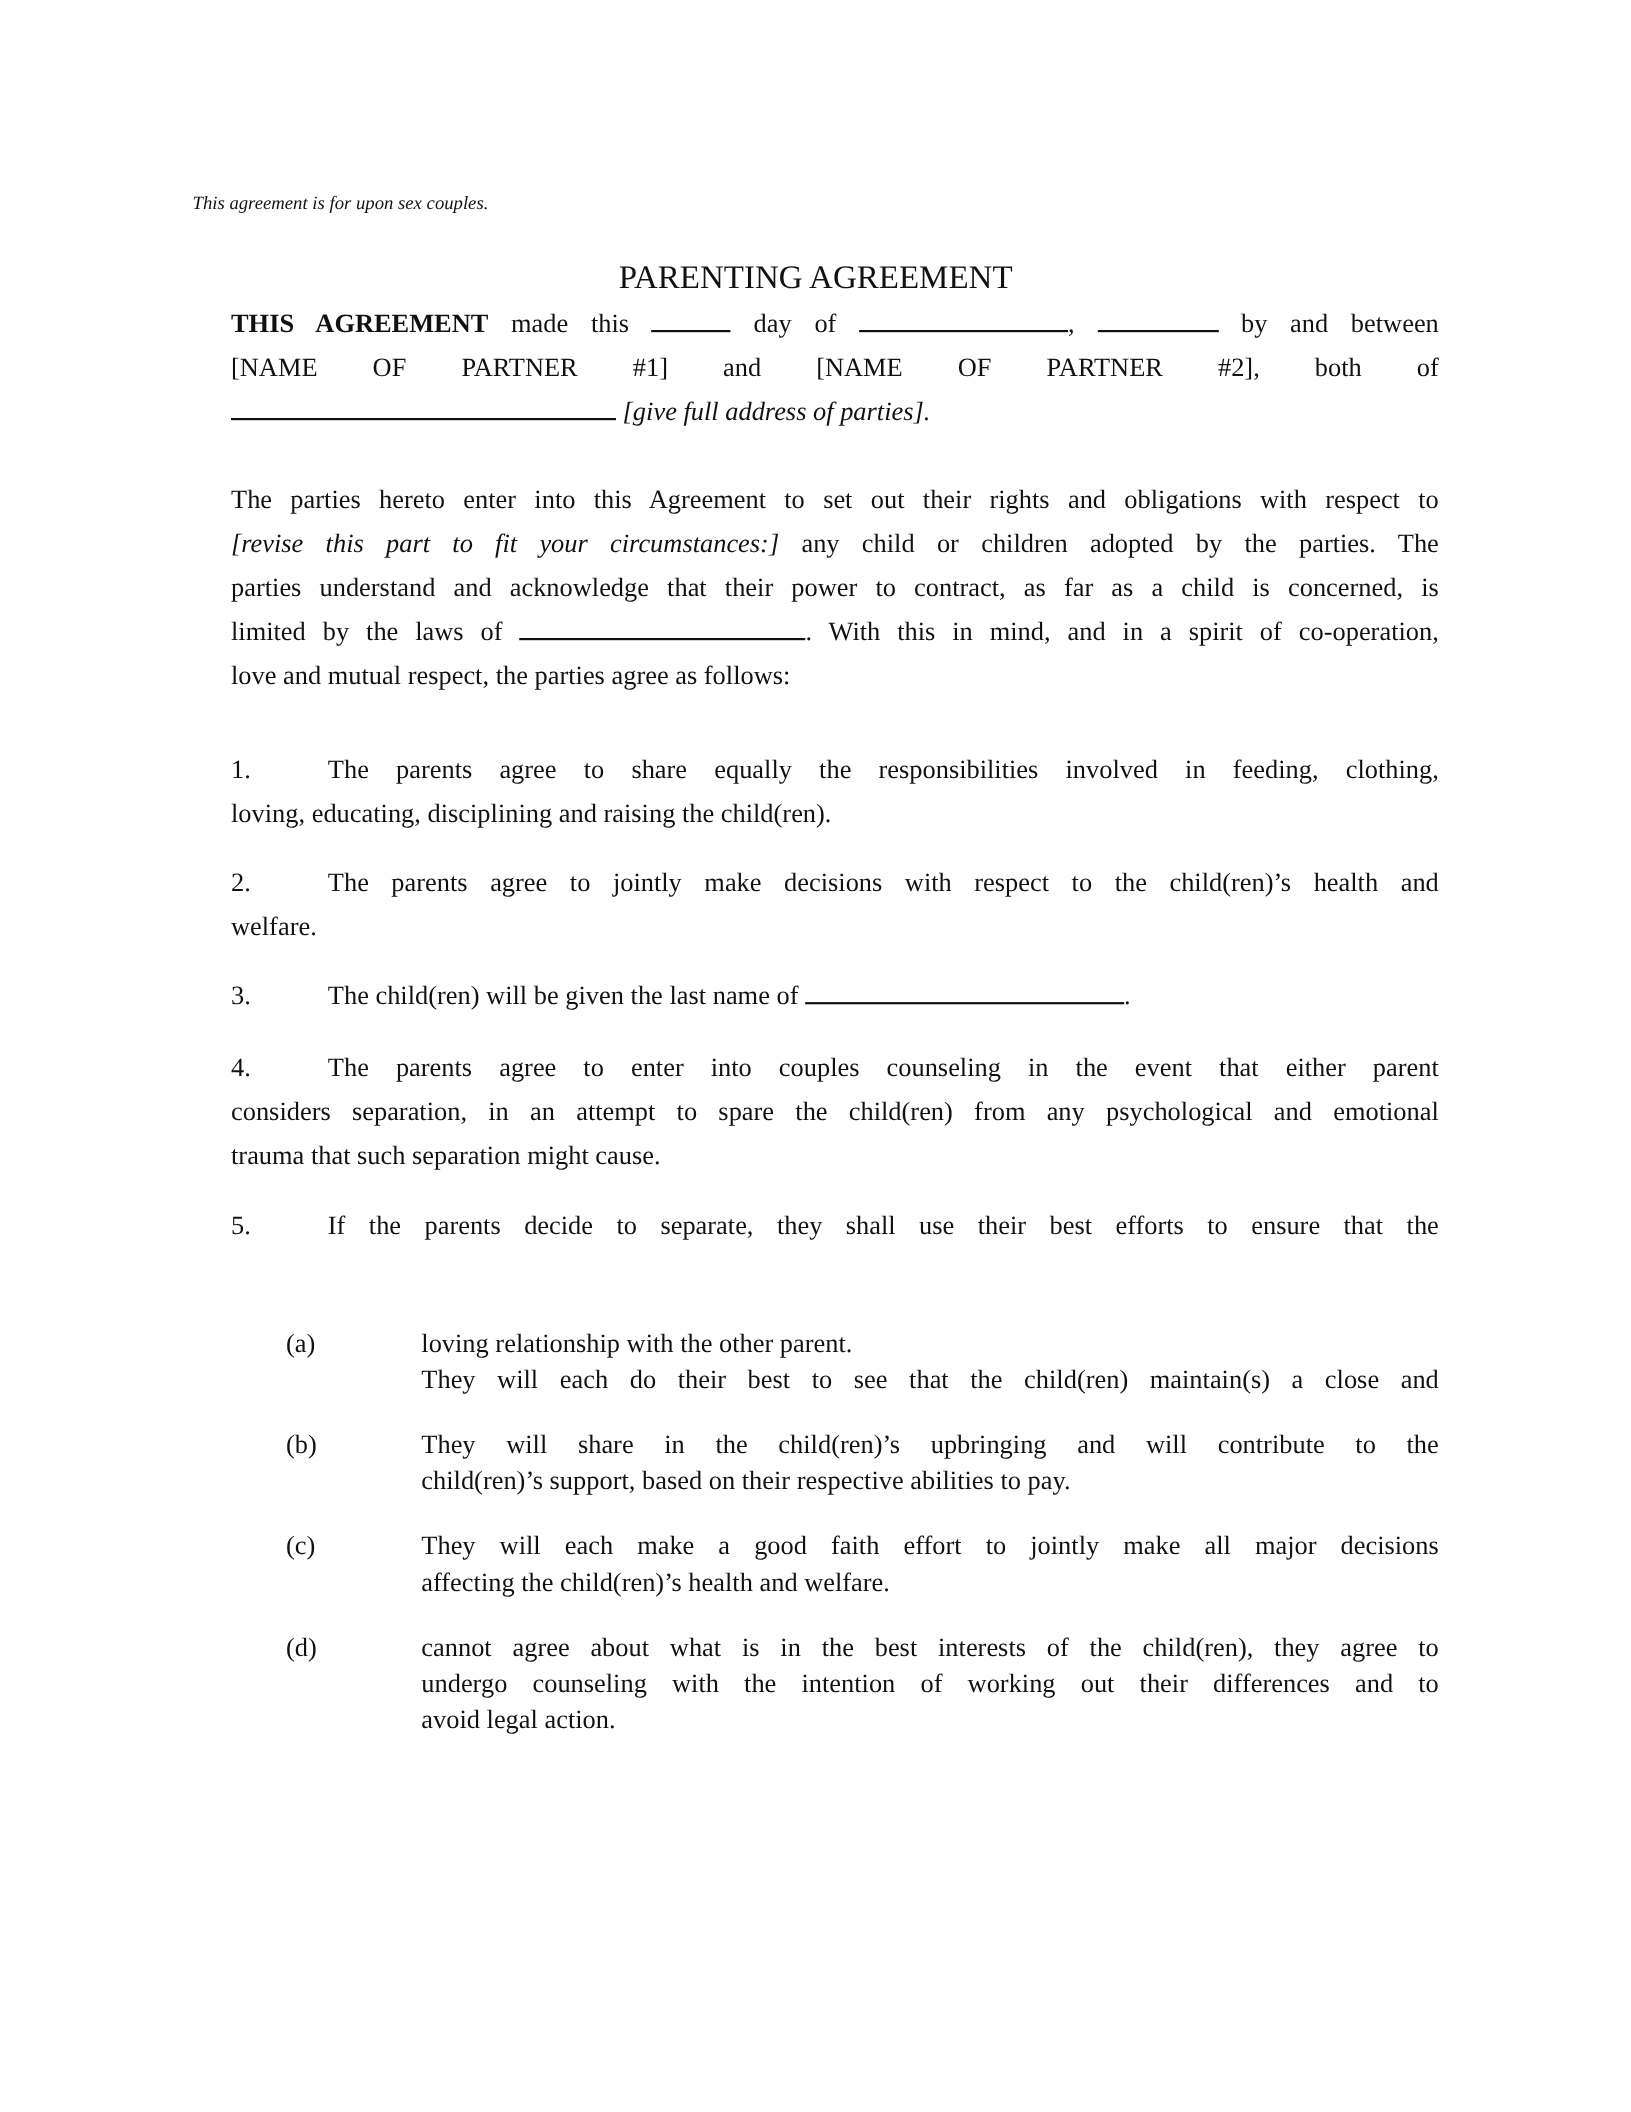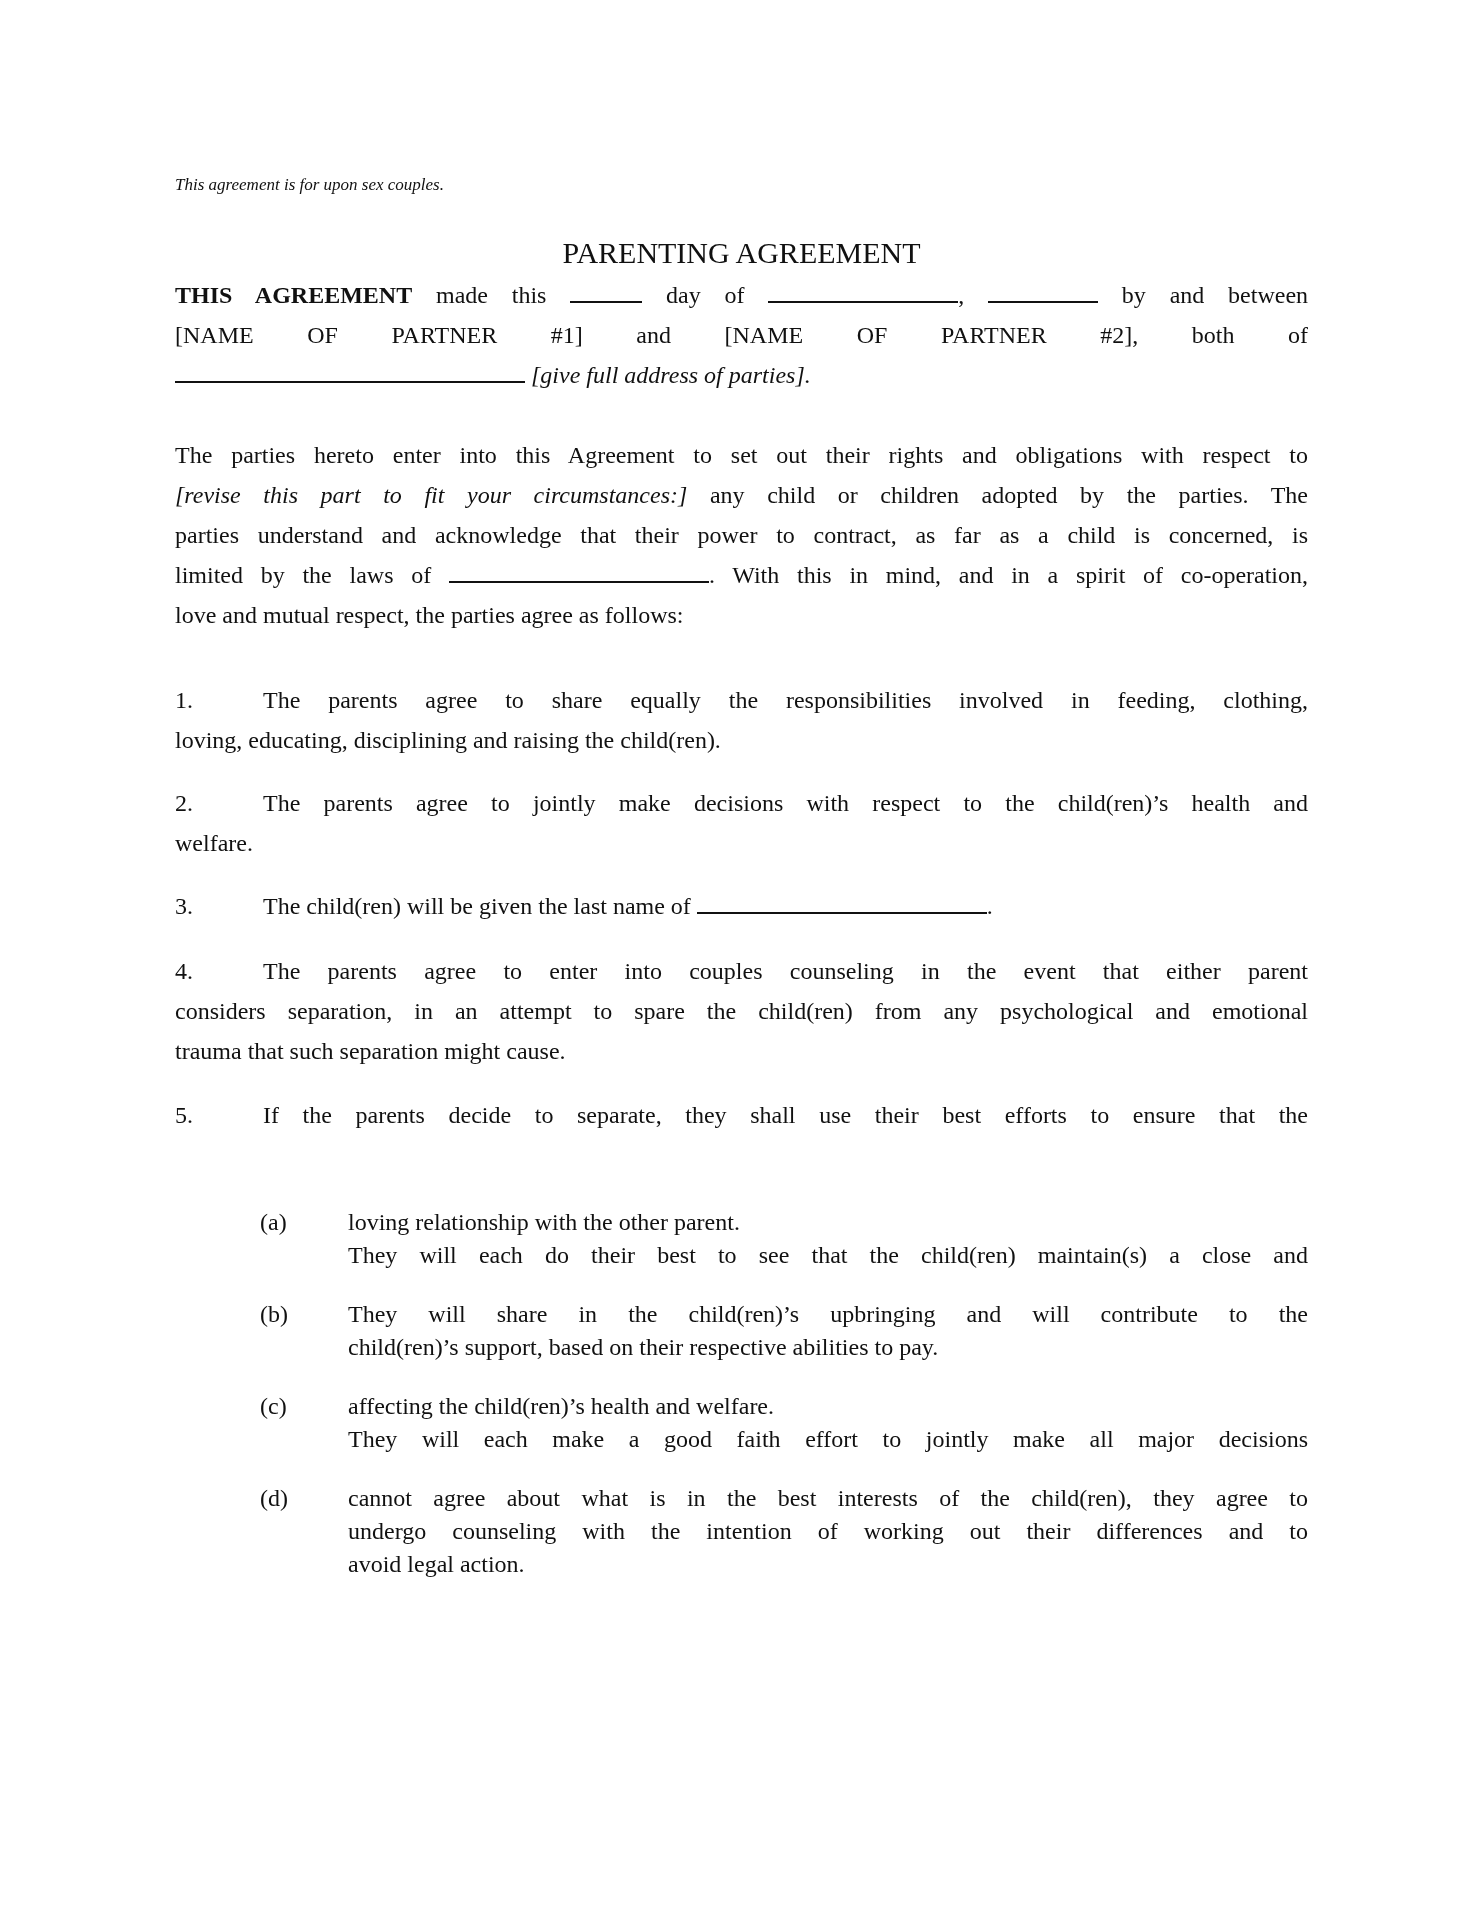--- a/index.html
+++ b/index.html
@@ -58,20 +58,21 @@
       border-bottom: 2px solid #111;
       height: 22px;
       vertical-align: baseline;
     }
     .line {
       display: block;
       text-align: justify;
       text-align-last: justify;
       height: 40px;
       white-space: normal;
+      margin-left: 35px;
     }
     .line.last {
       text-align-last: left;
     }
     .num {
       display: inline-block;
       width: 88px;
     }
     .sub {
       position: absolute;
@@ -169,22 +170,22 @@
     <span class="label">(b)</span>
     <div class="body">
       <span class="line">They will share in the child(ren)’s upbringing and will contribute to the</span>
       <span class="line last">child(ren)’s support, based on their respective abilities to pay.</span>
     </div>
   </div>
 
   <div class="sub" style="top:1390px;">
     <span class="label">(c)</span>
     <div class="body">
+      <span class="line">They will each make a good faith effort to jointly make all major decisions</span>
       <span class="line last">affecting the child(ren)’s health and welfare.</span>
-      <span class="line">They will each make a good faith effort to jointly make all major decisions</span>
     </div>
   </div>
 
   <div class="sub" style="top:1482px;">
     <span class="label">(d)</span>
     <div class="body">
       <span class="line">cannot agree about what is in the best interests of the child(ren), they agree to</span>
       <span class="line">undergo counseling with the intention of working out their differences and to</span>
       <span class="line last">avoid legal action.</span>
     </div>

